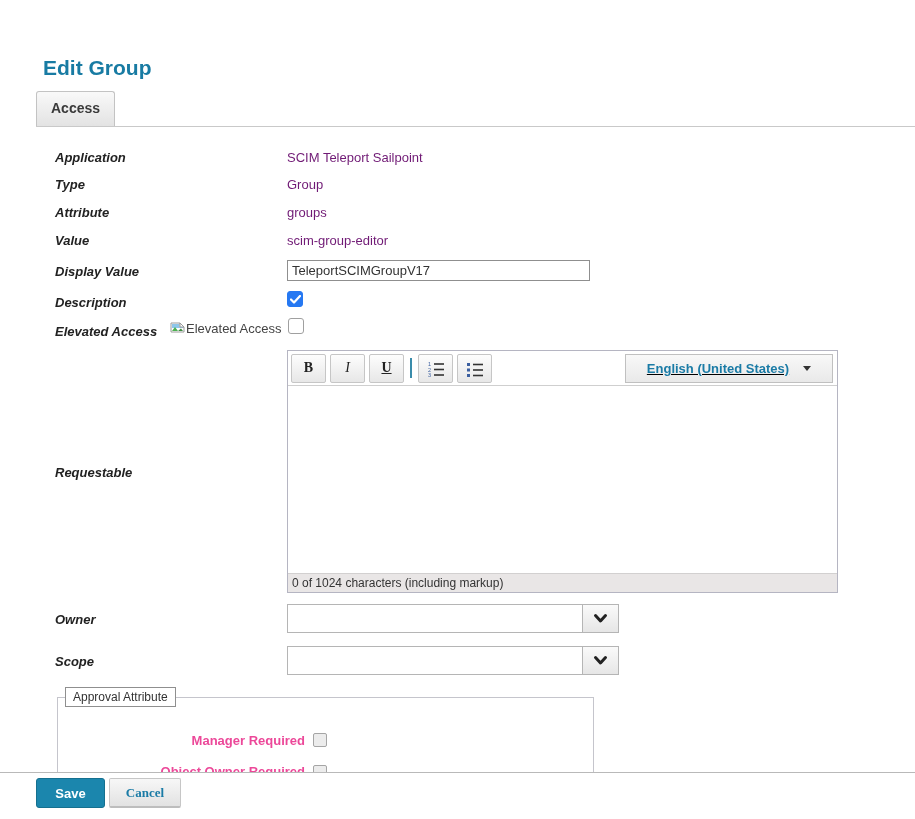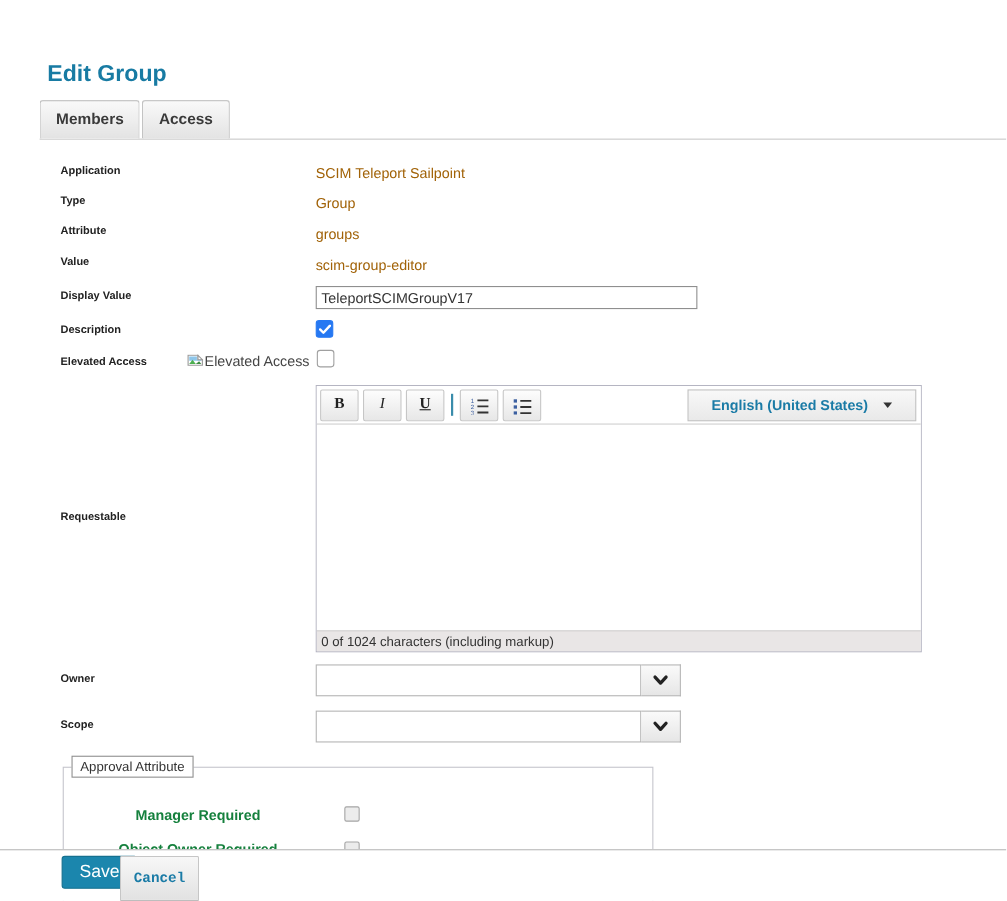--- a/index.html
+++ b/index.html
@@ -24,28 +24,29 @@
     background:linear-gradient(#f9f9f9,#e3e3e3);
     border:1px solid #c3c3c3; border-bottom:none;
     border-radius:3px 3px 0 0; cursor:pointer; white-space:nowrap;
   }
   .tab.active {
     background:#fff; color:#187ba3; height:36px; line-height:34px;
     margin-bottom:-1px; border-color:#c9c9c9; position:relative; z-index:2;
   }
   
   .flabel {
-    position:absolute; left:55px; font-size:10px; font-weight:bold; color:#222;
+    position:absolute; left:55px; font-size:13px; font-weight:bold; color:#222;
     white-space:nowrap;
+    font-style:italic;
   }
   .fvalue {
-    position:absolute; left:287px; font-size:13px; color:#a16207; white-space:nowrap;
+    position:absolute; left:287px; font-size:13px; color:#701a75; white-space:nowrap;
   }
   .text-input {
-    position:absolute; left:287px; width:347px; height:21px;
+    position:absolute; left:287px; width:303px; height:21px;
     border:1px solid #8f8f8f; font-family:"Liberation Sans",sans-serif;
     font-size:13px; color:#333; padding:0 4px; background:#fff;
   }
   .cb {
     position:absolute; width:16px; height:16px; background:#fff;
     border:1px solid #a0a0a0; border-radius:3px; cursor:pointer;
   }
   .cb svg { display:none; position:absolute; left:2px; top:3px; }
   .cb.on { background:#2678f2; border-color:#2678f2; }
   .cb.on svg { display:block; }
@@ -71,21 +72,21 @@
     display:flex; align-items:center; justify-content:center;
     font-size:14px; color:#222;
   }
   .tb-bold { font-family:"Liberation Serif",serif; font-weight:bold; }
   .tb-italic { font-family:"Liberation Serif",serif; font-style:italic; }
   .tb-underline { font-family:"Liberation Serif",serif; font-weight:bold; text-decoration:underline; }
   .tb-sep { width:2px; height:20px; background:#3a8cab; margin:0 6px 0 2px; }
   .lang-btn {
     position:absolute; right:4px; top:3px; width:208px; height:29px;
     background:linear-gradient(#f8f8f8,#e9e9e9); border:1px solid #c0c0c0;
-    display:flex; align-items:center; justify-content:center; cursor:pointer;
+    display:flex; align-items:center; justify-content:center; cursor:pointer;text-decoration:underline;
   }
   .lang-btn .lang-label { font-size:13px; font-weight:bold; color:#1a7ba6; margin-right:14px; }
   .lang-caret {
     width:0; height:0; border-left:4px solid transparent; border-right:4px solid transparent;
     border-top:5px solid #333;
   }
   .editor-body { height:187px; background:#fff; font-size:13px; color:#333; padding:4px; }
   .editor-counter {
     height:19px; line-height:18px; background:#e9e6e6; border-top:1px solid #d2d0d0;
     font-size:12px; color:#333; padding-left:4px;
@@ -105,51 +106,49 @@
   .approval-fs {
     position:absolute; left:57px; top:697px; width:537px; height:200px;
     border:1px solid #c5c5cc; background:#fff;
   }
   .approval-legend {
     position:absolute; left:65px; top:687px; padding:2px 7px;
     border:1px solid #8f8f8f; background:#fff; font-size:12px; color:#333;
     z-index:2;
   }
   .ap-label {
-    position:absolute; font-size:13px; font-weight:bold; color:#15803d;
-    width:250px; text-align:center; left:55px;
+    position:absolute; font-size:13px; font-weight:bold; color:#ec4899;
+    width:250px; text-align:right; left:55px;
   }
   
   .footer {
     position:absolute; left:0; top:772px; width:915px; height:47px;
     background:#fff; border-top:1px solid #b9b9b9; z-index:5;
   }
   .btn-save {
     position:absolute; left:36px; top:5px; width:69px; height:30px;
-    background:#1b86ad; color:#fff; font-size:16px; font-weight:normal;
+    background:#1b86ad; color:#fff; font-size:13px; font-weight:bold;
     border:1px solid #15708f; border-radius:3px; cursor:pointer;
     font-family:"Liberation Sans",sans-serif;
-    margin-left:20px;
   }
   .btn-cancel {
-    position:absolute; left:109px; top:5px; width:72px; height:42px;
+    position:absolute; left:109px; top:5px; width:72px; height:30px;
     background:linear-gradient(#f7f7f7,#e2e2e2); color:#1a7ba6; font-size:13px; font-weight:bold;
     border:1px solid #c6c6c6; border-bottom:2px solid #bdbdbd; border-radius:2px; cursor:pointer;
-    font-family:Liberation Mono, monospace;
+    font-family:Liberation Serif, serif;
   }
 </style>
 </head>
 <body>
 
 <div class="screen">
 
   <div class="page-title">Edit Group</div>
 
   <div class="tabstrip">
-    <div class="tab">Members</div>
     <div class="tab">Access</div>
   </div>
 
   <div class="flabel" style="top:150px">Application</div>
   <div class="fvalue" style="top:150px">SCIM Teleport Sailpoint</div>
 
   <div class="flabel" style="top:177px">Type</div>
   <div class="fvalue" style="top:177px">Group</div>
 
   <div class="flabel" style="top:205px">Attribute</div>

